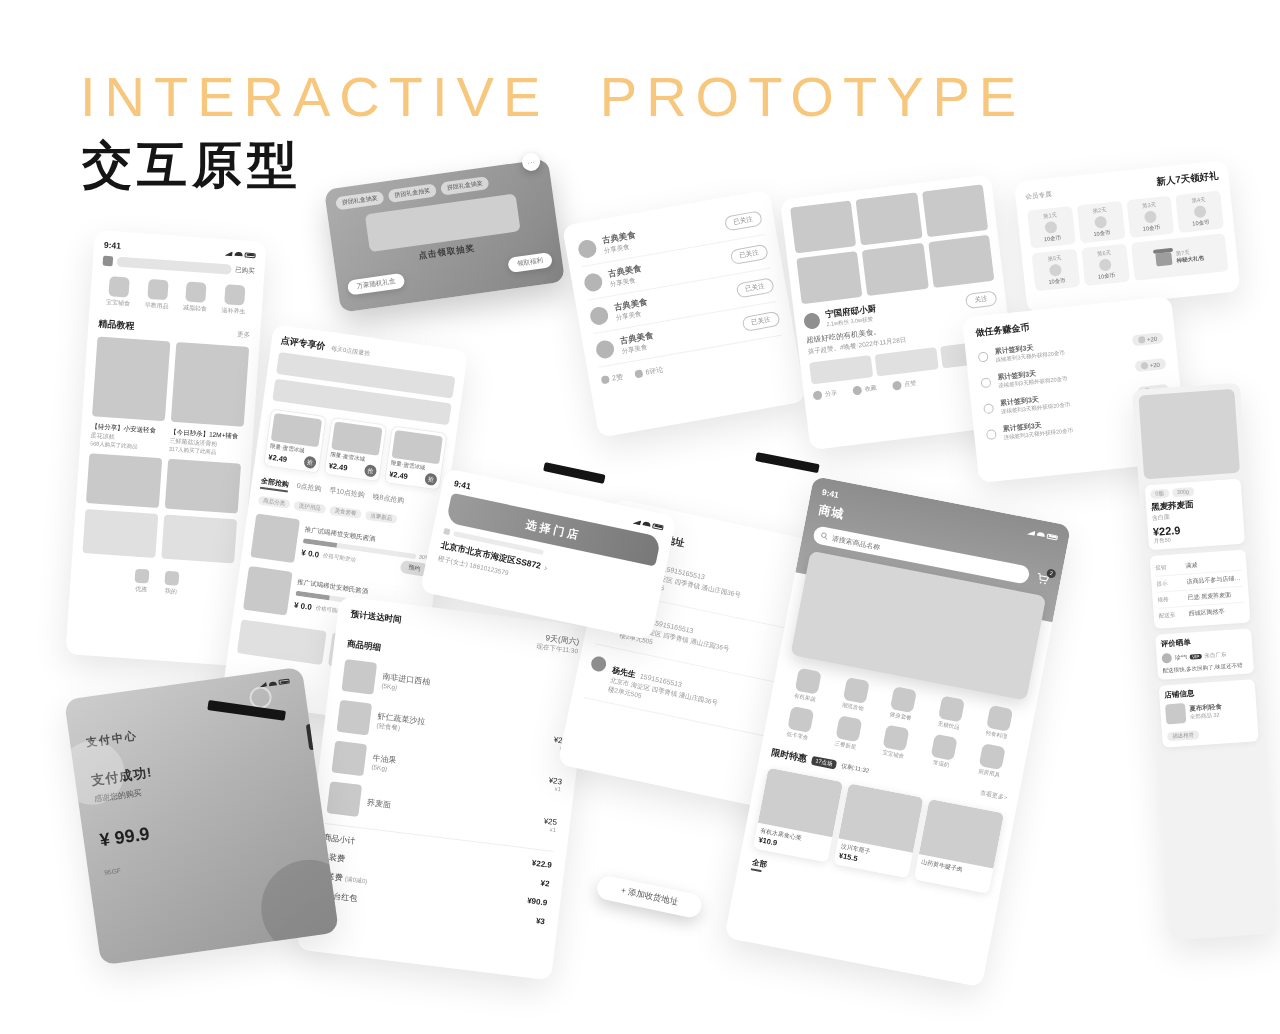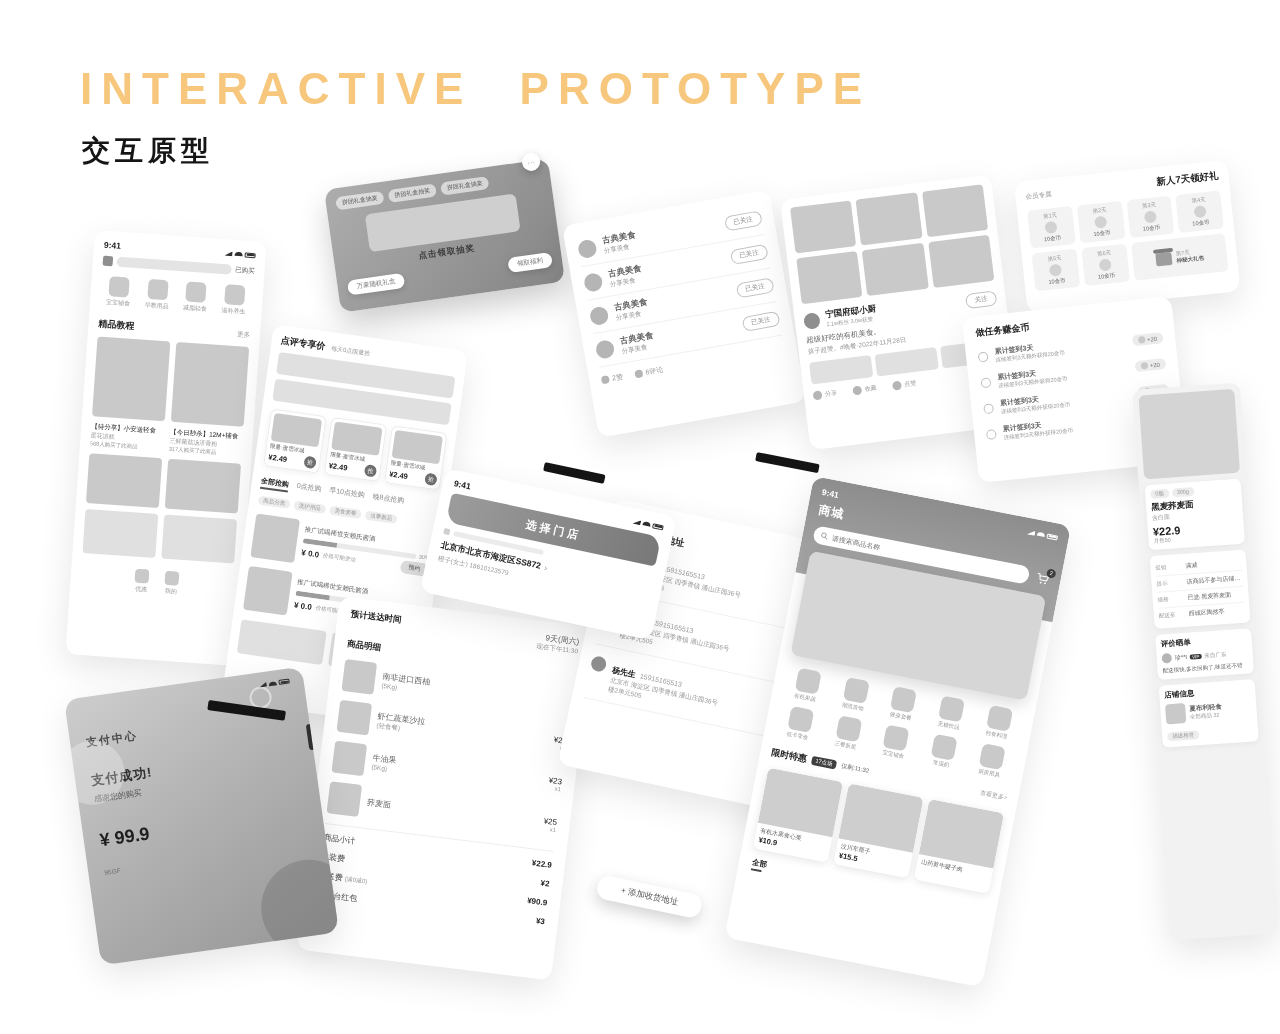--- a/index.html
+++ b/index.html
@@ -1,21 +1,21 @@
 <!DOCTYPE html>
 <html><head>
 <meta charset="utf-8">
 <style>
   *{box-sizing:border-box;margin:0;padding:0;}
   html,body{width:1280px;height:1034px;}
   body{position:relative;background:#ffffff;overflow:hidden;font-family:"Liberation Sans",sans-serif;color:#333;}
 
   
-  .hdr-en{position:absolute;left:80px;top:64px;font-size:44px;color:#F6C77C;font-weight:700;letter-spacing:9px;word-spacing:26px;}
-  .hdr-zh{position:absolute;left:82px;top:132px;font-size:28px;color:#151515;font-weight:700;letter-spacing:5px;}
+  .hdr-en{position:absolute;left:80px;top:64px;font-size:56px;color:#F6C77C;font-weight:400;letter-spacing:9px;word-spacing:26px;}
+  .hdr-zh{position:absolute;left:82px;top:132px;font-size:50px;color:#151515;font-weight:700;letter-spacing:5px;}
 
   
   .screen{position:absolute;background:#fff;border-radius:12px;box-shadow:0 12px 34px rgba(0,0,0,.10);transform-origin:top left;}
   .bar{position:absolute;background:#141414;border-radius:2px;transform-origin:left center;}
   .blk{background:#c9c9c9;border-radius:4px;}
   .blk-l{background:#e0e0e0;border-radius:4px;}
   .circ{border-radius:50%;background:#b5b5b5;}
   .gray{color:#9a9a9a;} .dgray{color:#666;} .ink{color:#222;}
   .b{font-weight:700;}
   .ell{white-space:nowrap;overflow:hidden;text-overflow:ellipsis;}

